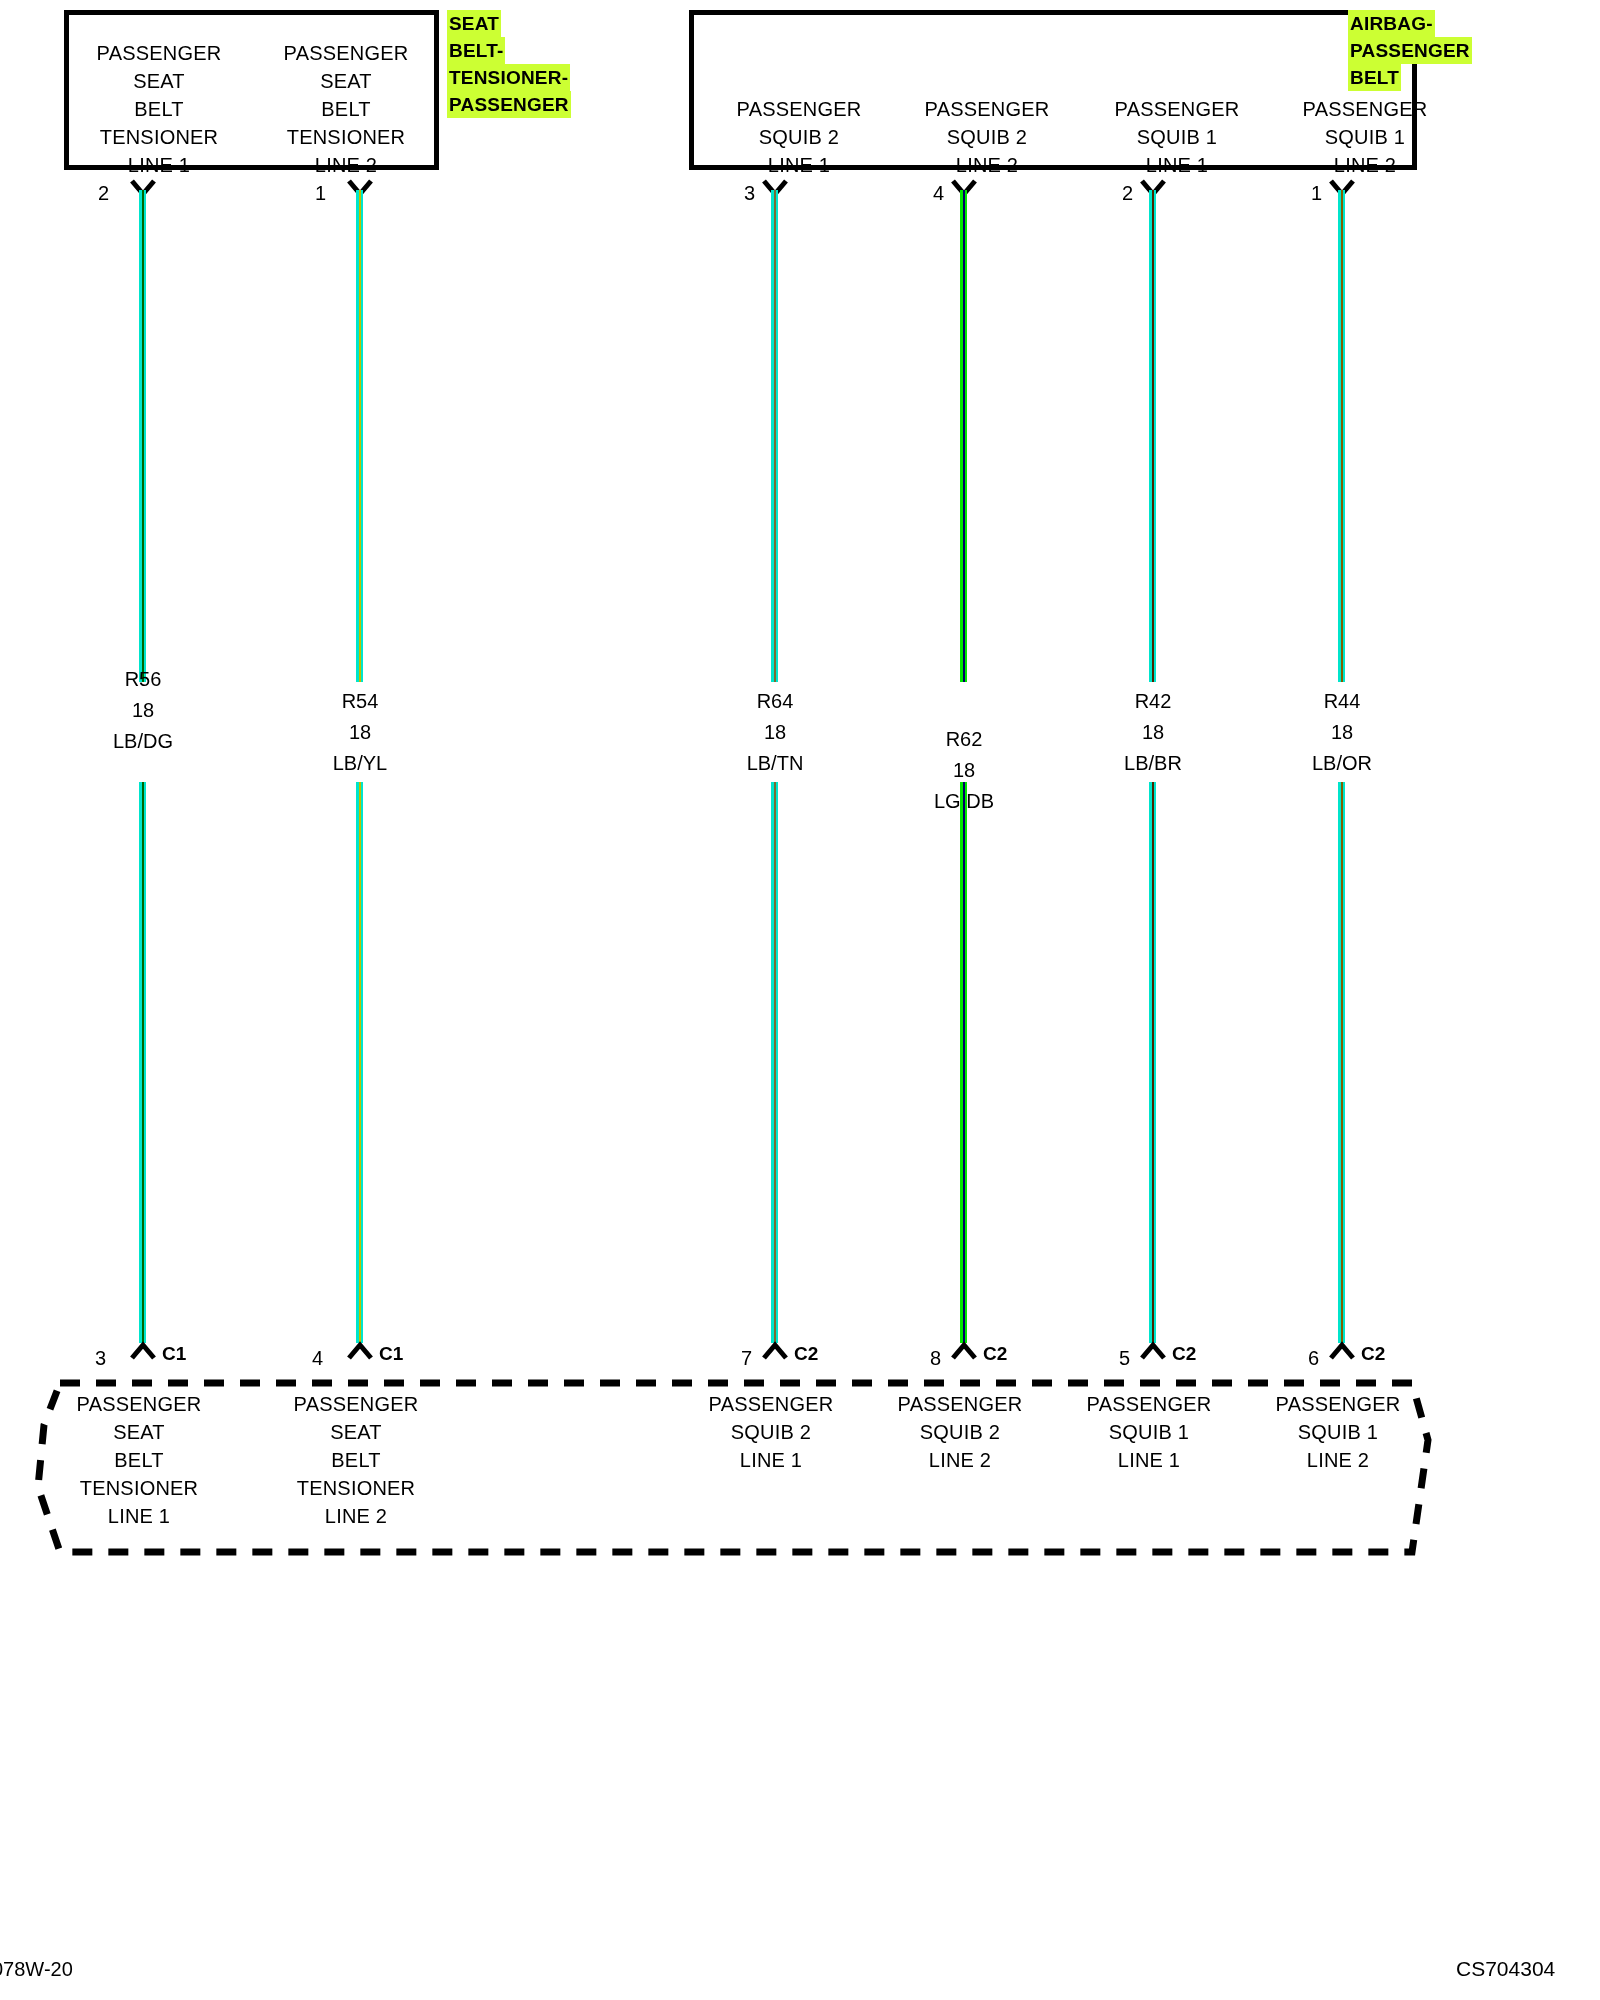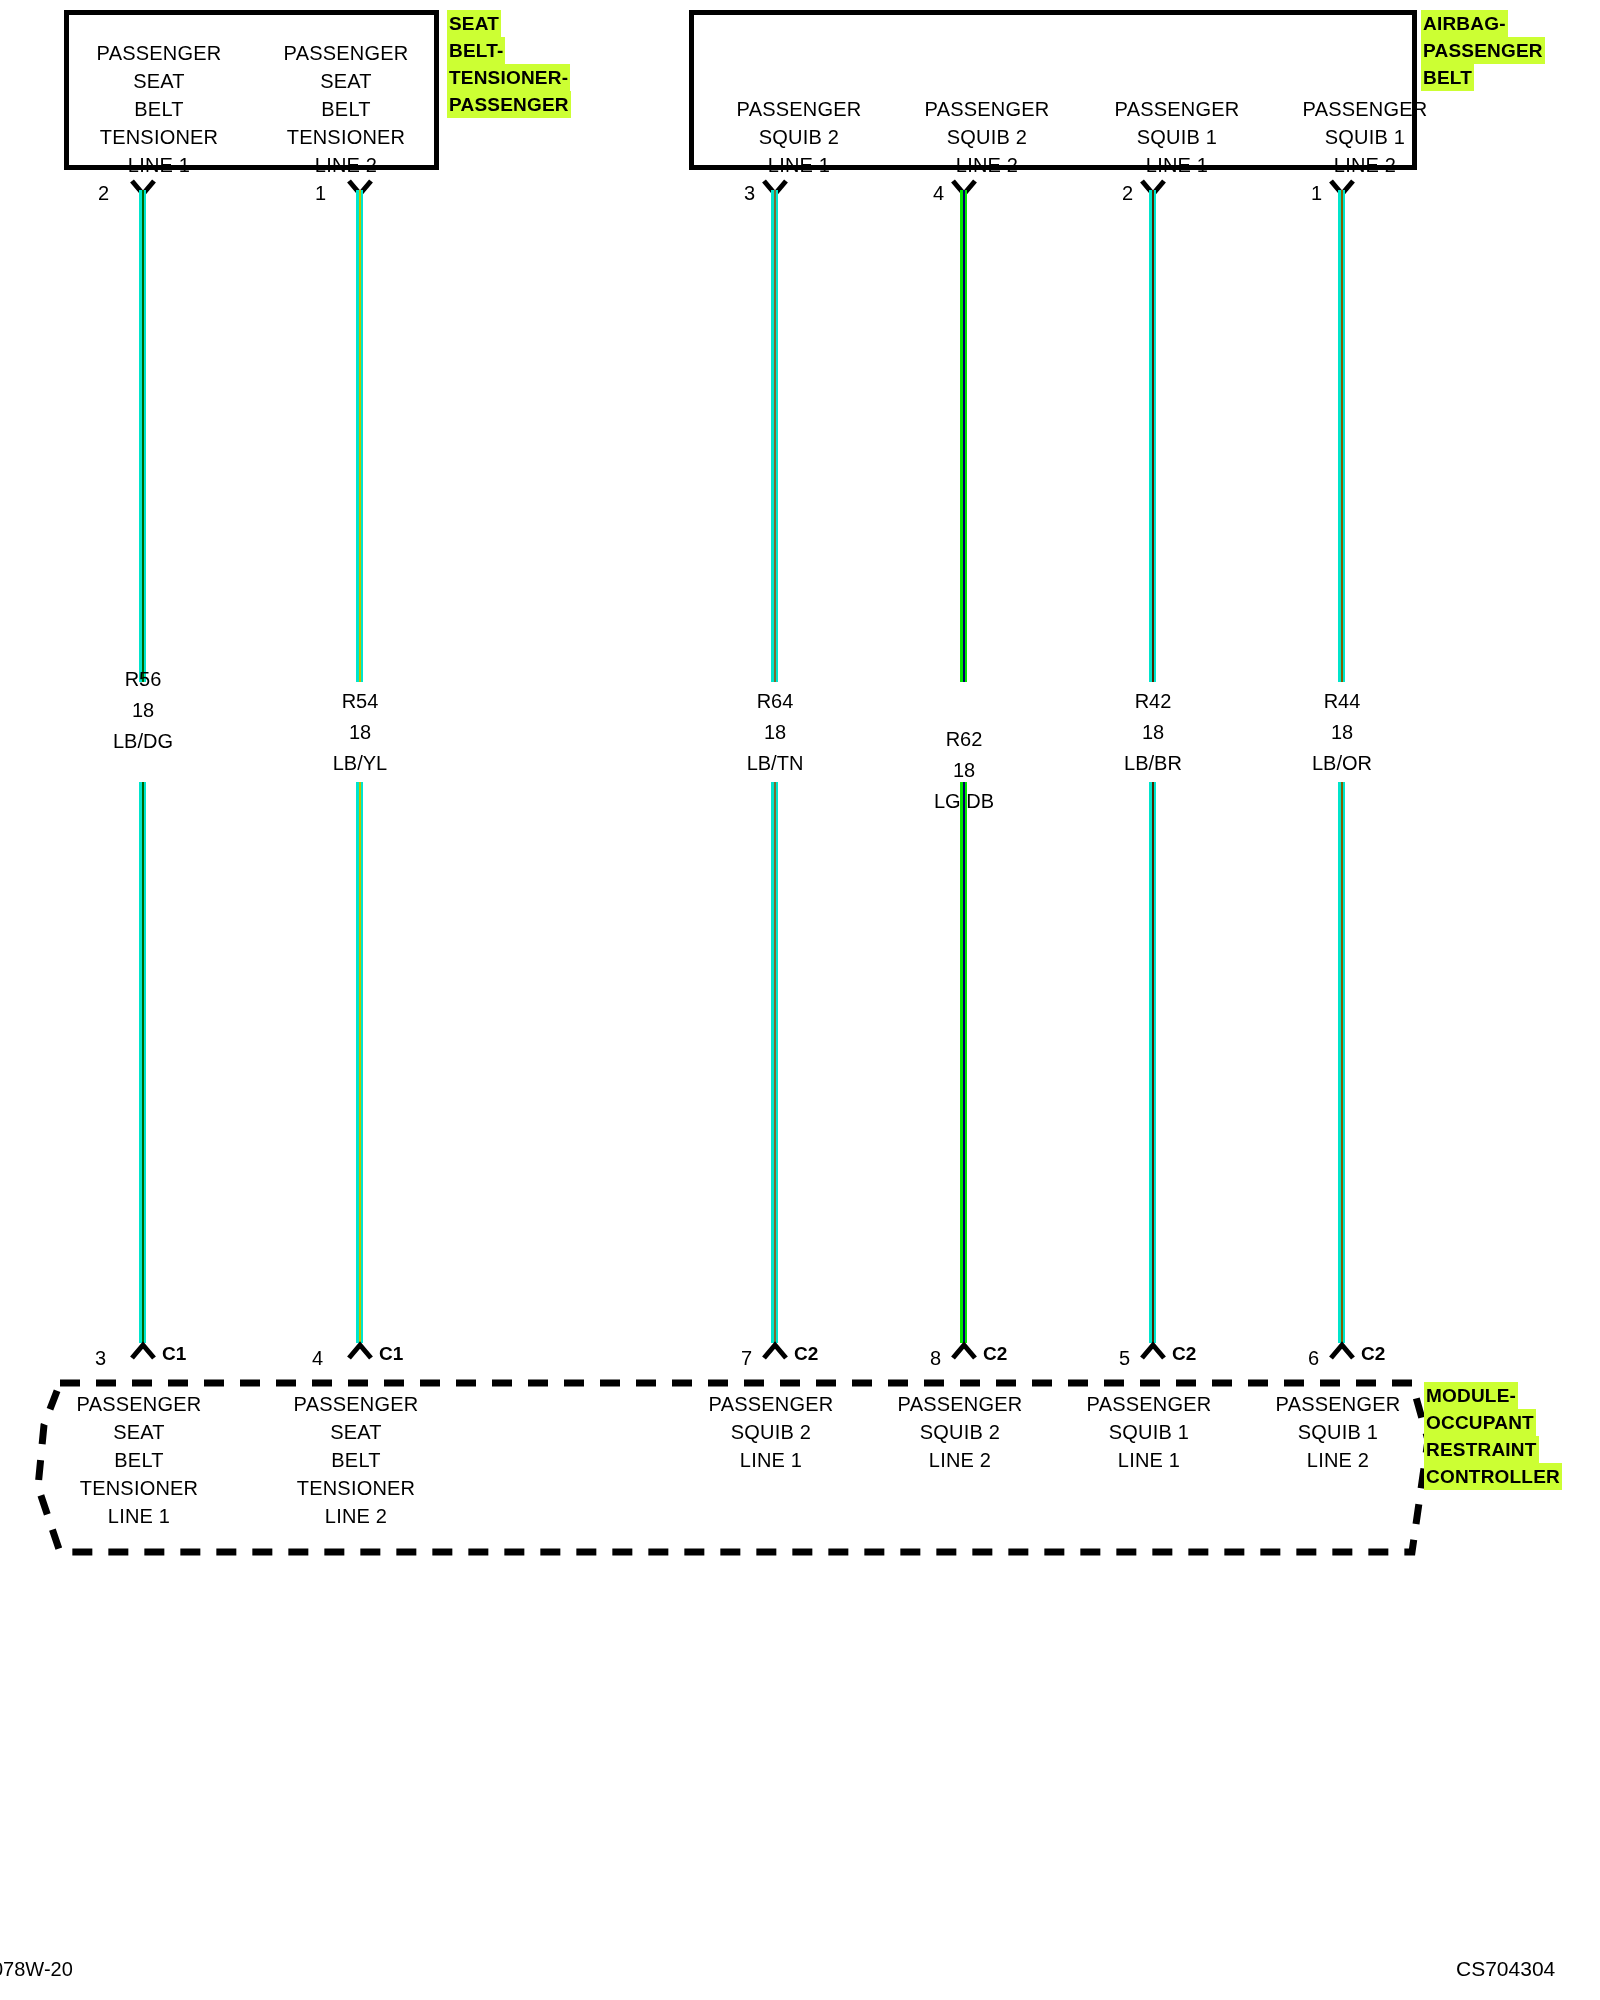--- a/index.html
+++ b/index.html
@@ -176,21 +176,21 @@
         <span>LINE 1</span>
       </div>
       <div class="term-text" style="left:591px; top:80px; width:160px;">
         <span>PASSENGER</span>
         <span>SQUIB 1</span>
         <span>LINE 2</span>
       </div>
     </div>
   </div>
 
-  <div class="hl-label" style="left:1421px; top:10px;">
+  <div class="hl-label" style="left:1348px; top:10px;">
     <span>AIRBAG-</span>
     <span>PASSENGER</span>
     <span>BELT</span>
   </div>
 
   <div>
     <div class="pin-num" style="left:81px; top:183px; width:28px;">2</div>
     <div class="conn" style="left:129px; top:178px;">
       <svg width="28" height="20" viewBox="0 0 28 20">
           <polyline points="3,3 14,16 25,3" fill="none" stroke="#000" stroke-width="5"></polyline>
@@ -395,23 +395,17 @@
     <span>PASSENGER</span>
     <span>SQUIB 1</span>
     <span>LINE 1</span>
   </div>
   <div class="term-text" style="left:1258px; top:1390px; width:160px;">
     <span>PASSENGER</span>
     <span>SQUIB 1</span>
     <span>LINE 2</span>
   </div>
 
-  <div class="hl-label" style="left:1424px; top:1382px;">
-    <span>MODULE-</span>
-    <span>OCCUPANT</span>
-    <span>RESTRAINT</span>
-    <span>CONTROLLER</span>
-  </div>
 
   <div class="footer-left" style="left:-8px; top:1958px;">078W-20</div>
   <div class="footer-right" style="left:1456px; top:1957px;">CS704304</div>
 
 </div>
 
 </body></html>

